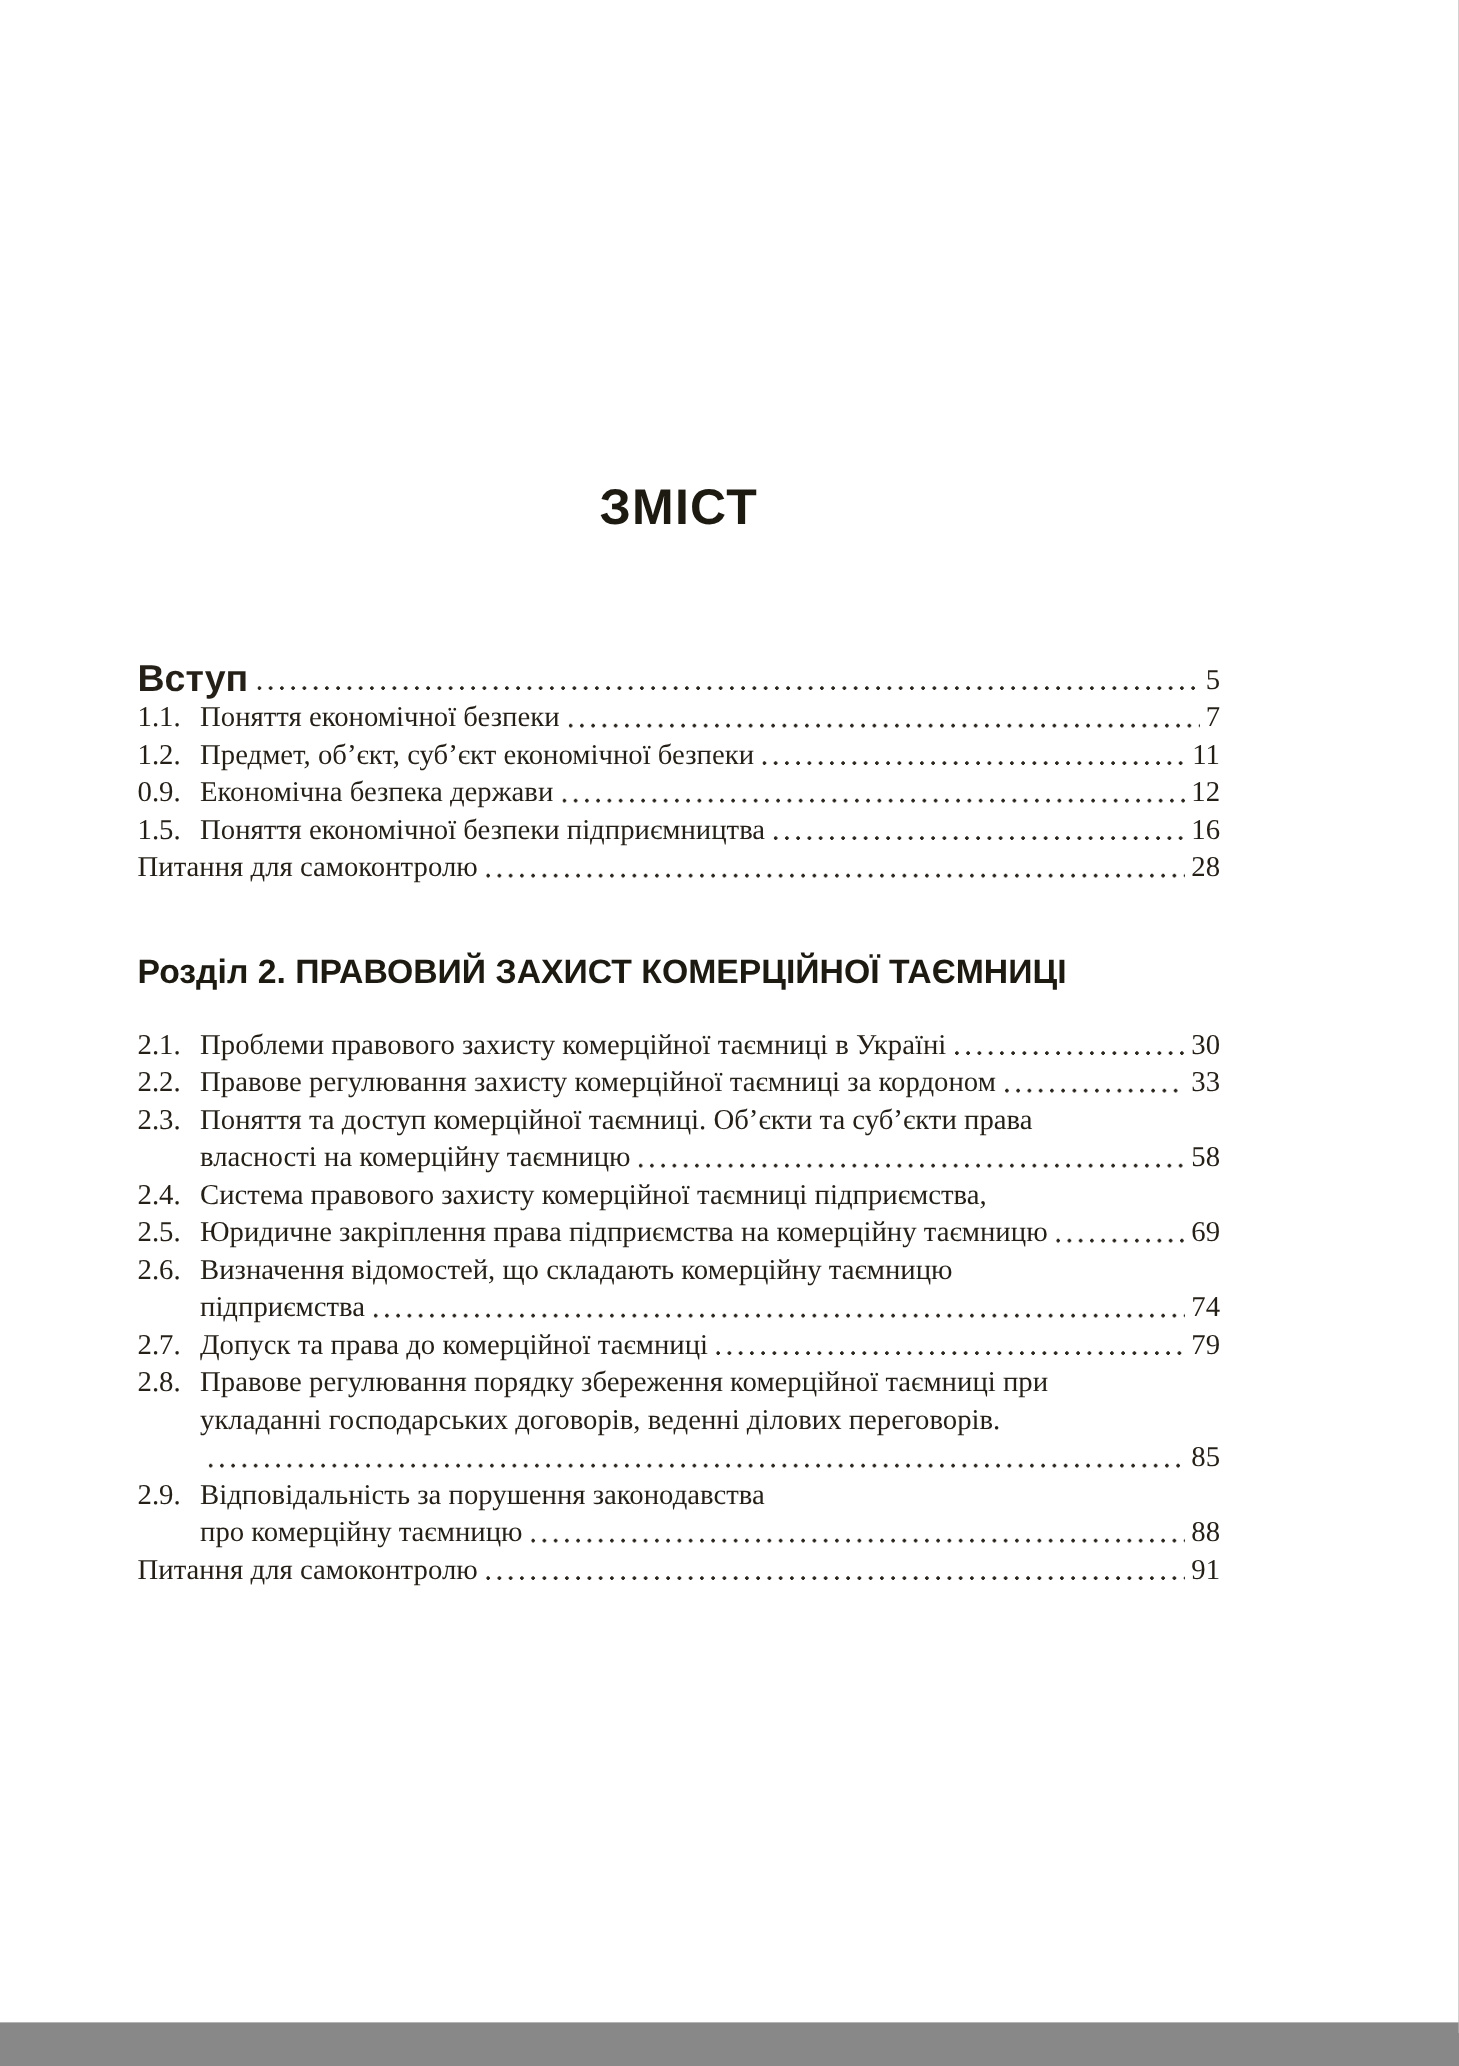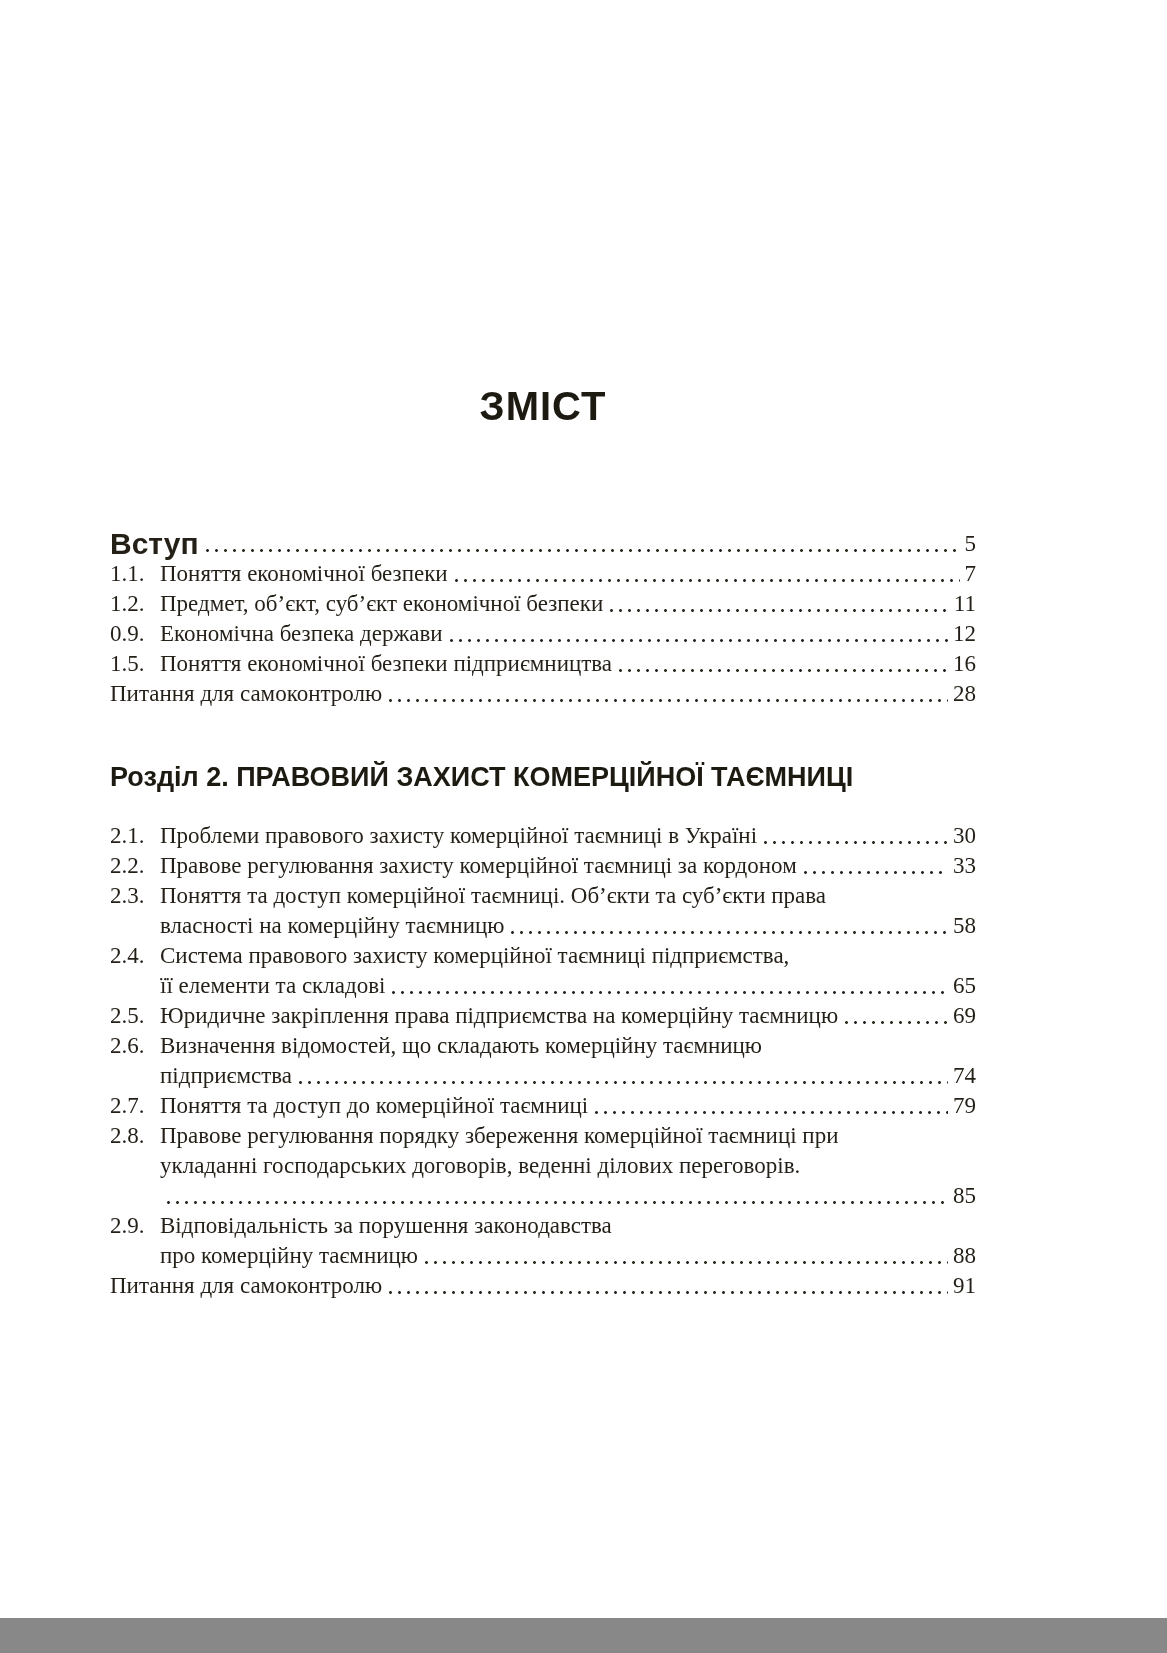--- a/index.html
+++ b/index.html
@@ -179,25 +179,20 @@
               <span class="pg">58</span>
             </div>
           </div>
         </div>
         <div class="entry">
           <span class="num">2.4.</span>
           <div class="body">
             <div class="line">
               <span class="txt">Система правового захисту комерційної таємниці підприємства,</span>
             </div>
-            <div class="line">
-              <span class="txt">її елементи та складові</span>
-              <span class="leader"></span>
-              <span class="pg">65</span>
-            </div>
           </div>
         </div>
         <div class="entry">
           <span class="num">2.5.</span>
           <div class="body">
             <div class="line">
               <span class="txt">Юридичне закріплення права підприємства на комерційну таємницю</span>
               <span class="leader"></span>
               <span class="pg">69</span>
             </div>
@@ -213,21 +208,21 @@
               <span class="txt">підприємства</span>
               <span class="leader"></span>
               <span class="pg">74</span>
             </div>
           </div>
         </div>
         <div class="entry">
           <span class="num">2.7.</span>
           <div class="body">
             <div class="line">
-              <span class="txt">Поняття та доступ до комерційної таємниці</span>
+              <span class="txt">Допуск та права до комерційної таємниці</span>
               <span class="leader"></span>
               <span class="pg">79</span>
             </div>
           </div>
         </div>
         <div class="entry">
           <span class="num">2.8.</span>
           <div class="body">
             <div class="line">
               <span class="txt">Правове регулювання порядку збереження комерційної таємниці при</span>

